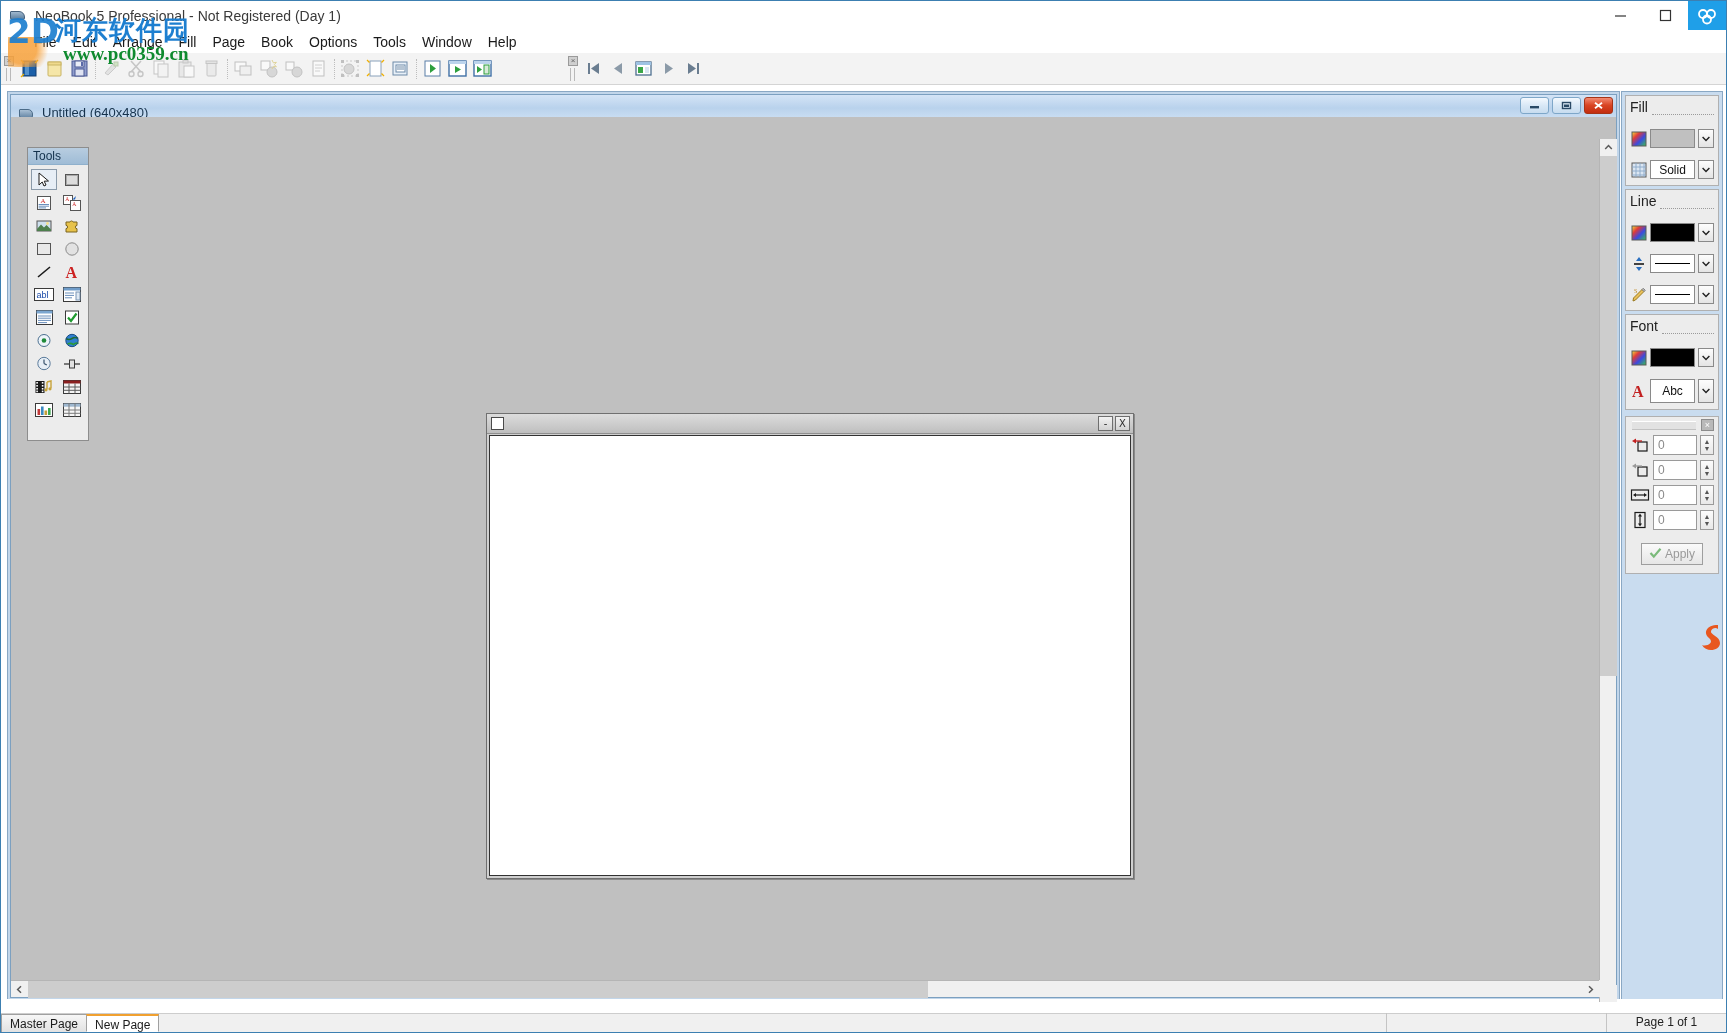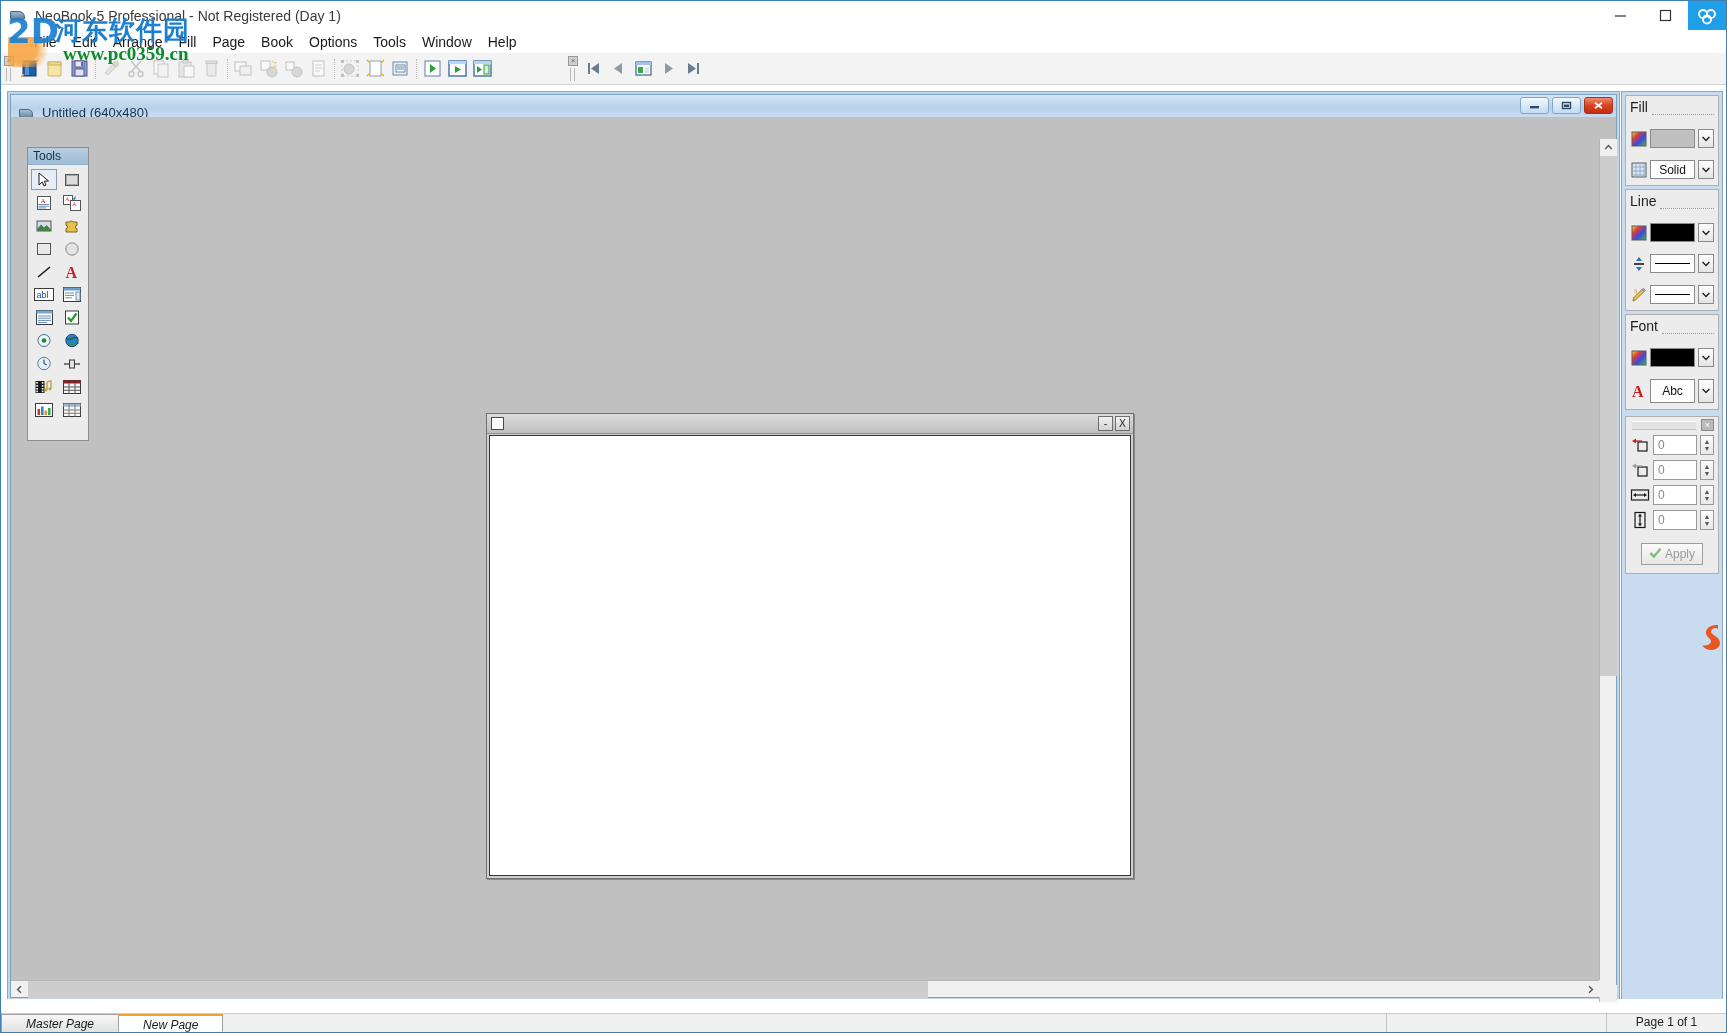--- a/index.html
+++ b/index.html
@@ -432,28 +432,27 @@
   }
   #tabs {
     position: absolute; left: 0; bottom: 0;
     width: 1725px; height: 19px;
     background: #f0f0f0;
     border-top: 1px solid #cdcdcd;
     display: flex; align-items: flex-start;
   }
   .ptab {
     height: 18px;
-    padding: 0 24px;
+    padding: 0 8px;
     font-size: 12px; color: #1a1a1a;
     line-height: 18px;
     border: 1px solid #a0a0a0;
     border-bottom: none;
     background: linear-gradient(#f7f7f7, #e2e2e2);
     margin-right: -1px;
-    font-style: italic;
   }
   .ptab.active {
     background: #ffffff;
     border-bottom: 1px solid #fff;
     border-top: 2px solid #f0a030;
   }
   #statusright {
     position: absolute; right: 0; bottom: 0;
     height: 19px;
     display: flex; align-items: center;

